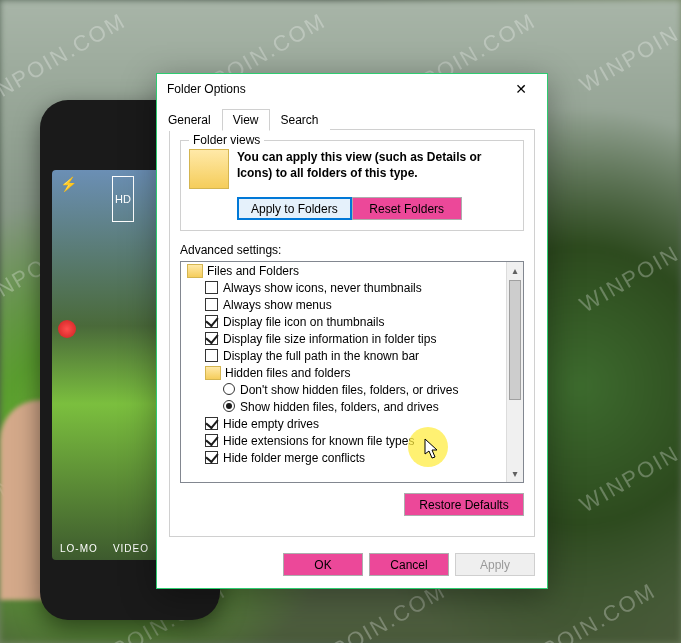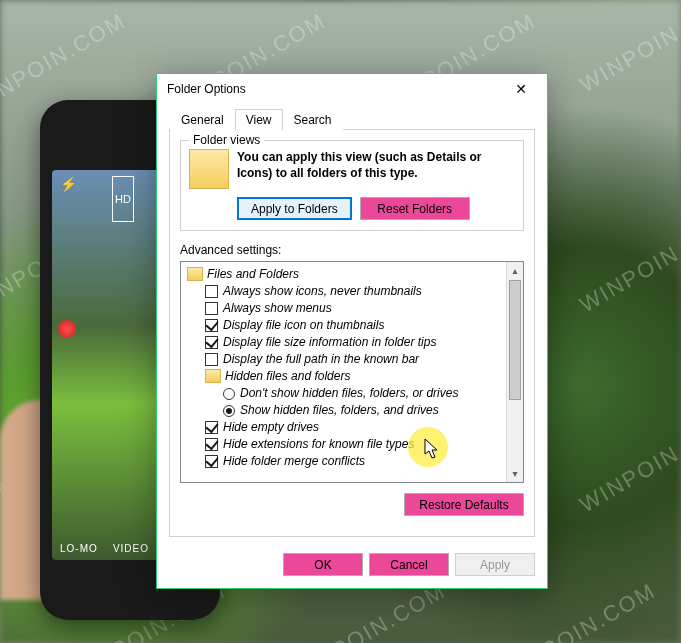--- a/index.html
+++ b/index.html
@@ -69,21 +69,21 @@
     padding: 0 6px 0 10px;
   }
   .titlebar-title { font-size: 12px; }
   .close-btn {
     width: 40px; height: 28px;
     display: flex; align-items: center; justify-content: center;
     font-size: 14px;
   }
   .tabs {
     display: flex;
-    padding: 4px 12px 0 13px;
+    padding: 4px 12px 0 0;
     border-bottom: none;
     position: relative;
   }
   .tab {
     padding: 3px 10px;
     font-size: 12px;
     background: #fff;
     border: 1px solid transparent;
     border-bottom: none;
     position: relative;
@@ -129,21 +129,21 @@
     border: 1px solid #d4b550;
     position: relative;
   }
   .fv-icon::before, .fv-icon::after {
     content: "";
     position: absolute;
     background: repeating-linear-gradient(90deg, #8a6d3b 0 2px, transparent 2px 4px);
   }
   .fv-text { font-size: 12px; line-height: 1.35; font-weight: bold; }
   .fv-buttons {
-    display: flex; gap: 8px; margin-top: 8px; margin-left: 48px;
+    display: flex; margin-top: 8px; margin-left: 48px;
   }
   .winbtn {
     height: 23px;
     min-width: 110px;
     font-size: 12px;
     background: #ec4899;
     border: 1px solid #adadad;
     cursor: pointer;
     padding: 0 12px;
   }
@@ -185,25 +185,24 @@
   }
   .sbtn.up { top: 0; }
   .sbtn.down { bottom: 0; }
   .sthumb {
     position: absolute; left: 2px; right: 2px;
     top: 18px; height: 120px;
     background: #cdcdcd;
     border: 1px solid #a0a0a0;
   }
   .node {
-    display: flex; align-items: flex-end;
+    display: flex; align-items: flex-start;
     height: 17px;
     font-size: 12px;
     white-space: nowrap;
-    font-style: italic;
   }
   .indent1 { padding-left: 4px; }
   .indent2 { padding-left: 22px; }
   .indent3 { padding-left: 40px; }
   .foldicon {
     width: 16px; height: 14px;
     background: linear-gradient(180deg, #ffe9a8 0%, #f5cd5b 100%);
     border: 1px solid #d4b550;
     margin-right: 4px;
     flex: 0 0 16px;

